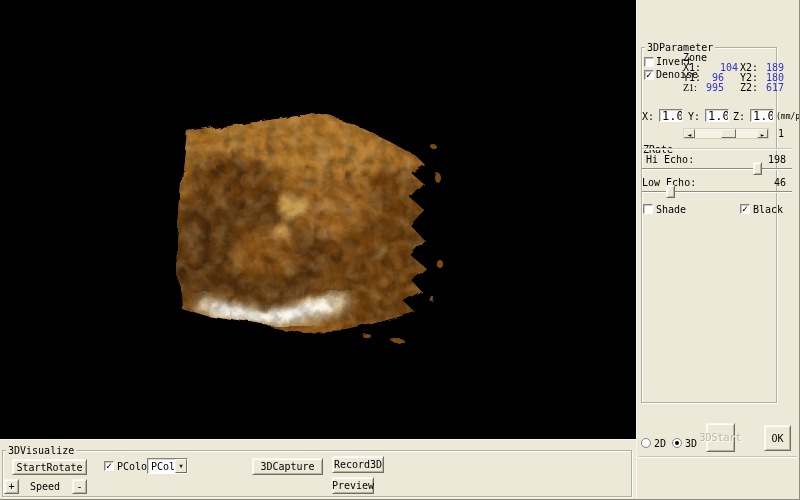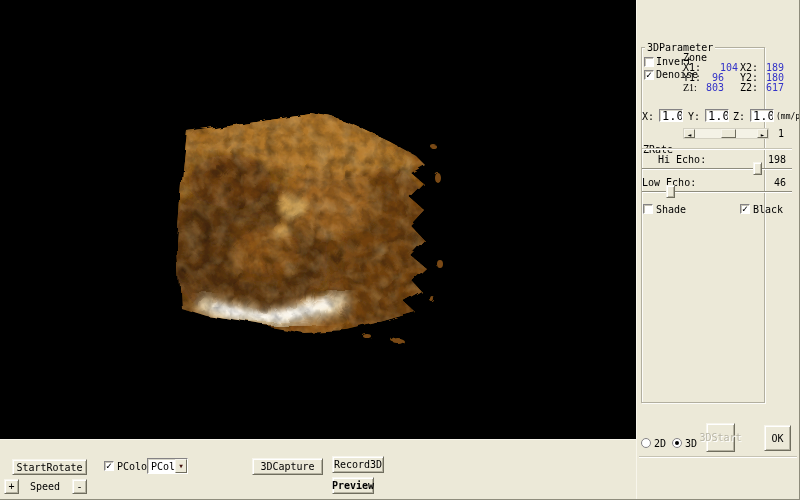--- a/index.html
+++ b/index.html
@@ -149,21 +149,21 @@
           <ellipse cx="398" cy="341" rx="6" ry="3"></ellipse>
           <ellipse cx="368" cy="337" rx="4" ry="2"></ellipse>
           <ellipse cx="433" cy="146" rx="3" ry="2"></ellipse>
         </g>
       </g>
     </svg>
   </div>
 
   <div id="right-panel">
 
-    <div class="groupbox" style="left:4px; top:47px; width:124px; height:356px;">
+    <div class="groupbox" style="left:4px; top:47px; width:136px; height:356px;">
       <span class="gb-title">3DParameter</span>
 
       <span class="checkbox" style="left:2px; top:9px;"></span>
       <span class="label" style="left:14px; top:8px;">Invert</span>
       <span class="checkbox" style="left:2px; top:22px;">
         <span>✓</span>
       </span>
       <span class="label" style="left:14px; top:21px;">Denoise</span>
 
       <span class="label" style="left:41px; top:4px;">Zone</span>
@@ -172,21 +172,21 @@
       <span class="label bluev" style="left:56px; top:14px; width:26px; text-align:center;margin-left:18px;">104</span>
       <span class="label" style="left:98px; top:14px;">X2:</span>
       <span class="label bluev" style="left:116px; top:14px; width:26px; text-align:right;">189</span>
 
       <span class="label" style="left:41px; top:24px;">Y1:</span>
       <span class="label bluev" style="left:56px; top:24px; width:26px; text-align:right;">96</span>
       <span class="label" style="left:98px; top:24px;">Y2:</span>
       <span class="label bluev" style="left:116px; top:24px; width:26px; text-align:right;">180</span>
 
       <span class="label" style="left:41px; top:34px;font-family:Liberation Serif, serif;">Z1:</span>
-      <span class="label bluev" style="left:56px; top:34px; width:26px; text-align:right;">803</span>
+      <span class="label bluev" style="left:56px; top:34px; width:26px; text-align:right;">995</span>
       <span class="label" style="left:98px; top:34px;">Z2:</span>
       <span class="label bluev" style="left:116px; top:34px; width:26px; text-align:right;">617</span>
 
       <span class="label" style="left:0px; top:63px;">X:</span>
       <input class="tinput" style="left: 17px; top: 61px; width: 24px; height: 13px;" value="1.0">
       <span class="label" style="left:46px; top:63px;">Y:</span>
       <input class="tinput" style="left: 63px; top: 61px; width: 24px; height: 13px;" value="1.0">
       <span class="label" style="left:91px; top:63px;">Z:</span>
       <input class="tinput" style="left: 108px; top: 61px; width: 24px; height: 13px;" value="1.0">
       <span class="label" style="left:134px; top:63px; font-size:8px;">(mm/p)</span>
@@ -194,21 +194,21 @@
       <span class="label" style="left:1px; top:80px;margin-top:16px;">ZRate</span>
       <div class="scrollbar" style="left:41px; top:80px; width:86px; height:11px;">
         <span class="sb-arrow" style="left:0;"><span>◄</span></span>
         <span class="sb-thumb" style="left:37px; width:15px;"></span>
         <span class="sb-arrow" style="right:0;"><span>►</span></span>
       </div>
       <span class="label" style="left:136px; top:80px;">1</span>
 
       <div class="etch-line" style="left:0; top:100px; width:150px;"></div>
 
-      <span class="label" style="left:16px; top:106px;">Hi Echo:</span>
+      <span class="label" style="left:4px; top:106px;">Hi Echo:</span>
       <span class="label" style="left:110px; top:106px; width:34px; text-align:right;">198</span>
       <div class="slider-track" style="left:0px; top:120px; width:150px;"></div>
       <div class="slider-thumb" style="left:111px; top:114px;"></div>
 
       <span class="label" style="left:0px; top:129px;">Low Echo:</span>
       <span class="label" style="left:110px; top:129px; width:34px; text-align:right;">46</span>
       <div class="slider-track" style="left:0px; top:143px; width:150px;"></div>
       <div class="slider-thumb" style="left:24px; top:137px;"></div>
 
       <span class="checkbox" style="left:1px; top:156px;"></span>
@@ -225,20 +225,23 @@
     <span class="label" style="left:48px; top:438px;">3D</span>
 
     <div class="btn disabled" style="left:69px; top:423px; width:29px; height:29px;">3DStart</div>
     <div class="btn" style="left:127px; top:425px; width:27px; height:26px;">OK</div>
 
     <div class="etch-line" style="left:2px; top:456px; width:158px;"></div>
   </div>
 
   <div id="bottom-panel">
 
+    <div class="groupbox" style="left:2px; top:10px; width:630px; height:47px;">
+      <span class="gb-title">3DVisualize</span>
+    </div>
 
     <div class="btn" style="left:12px; top:19px; width:75px; height:16px;">StartRotate</div>
 
     <div class="btn" style="left:4px; top:39px; width:15px; height:15px;">+</div>
     <span class="label" style="left:30px; top:41px;">Speed</span>
     <div class="btn" style="left:72px; top:39px; width:15px; height:15px;">-</div>
 
     <span class="checkbox" style="left:104px; top:21px;">
       <span>✓</span>
     </span>
@@ -246,16 +249,16 @@
 
     <div class="combobox" style="left:147px; top:18px; width:41px; height:16px;">
       <span class="combo-text">PColor</span>
       <span class="combo-btn">
         <span>▼</span>
       </span>
     </div>
 
     <div class="btn" style="left:252px; top:18px; width:71px; height:17px;">3DCapture</div>
     <div class="btn" style="left:332px; top:16px; width:52px; height:17px;">Record3D</div>
-    <div class="btn" style="left:332px; top:37px; width:42px; height:17px;font-weight:bold;">Preview</div>
+    <div class="btn" style="left:332px; top:37px; width:42px; height:17px;">Preview</div>
   </div>
 
 </div>
 
 </body></html>

